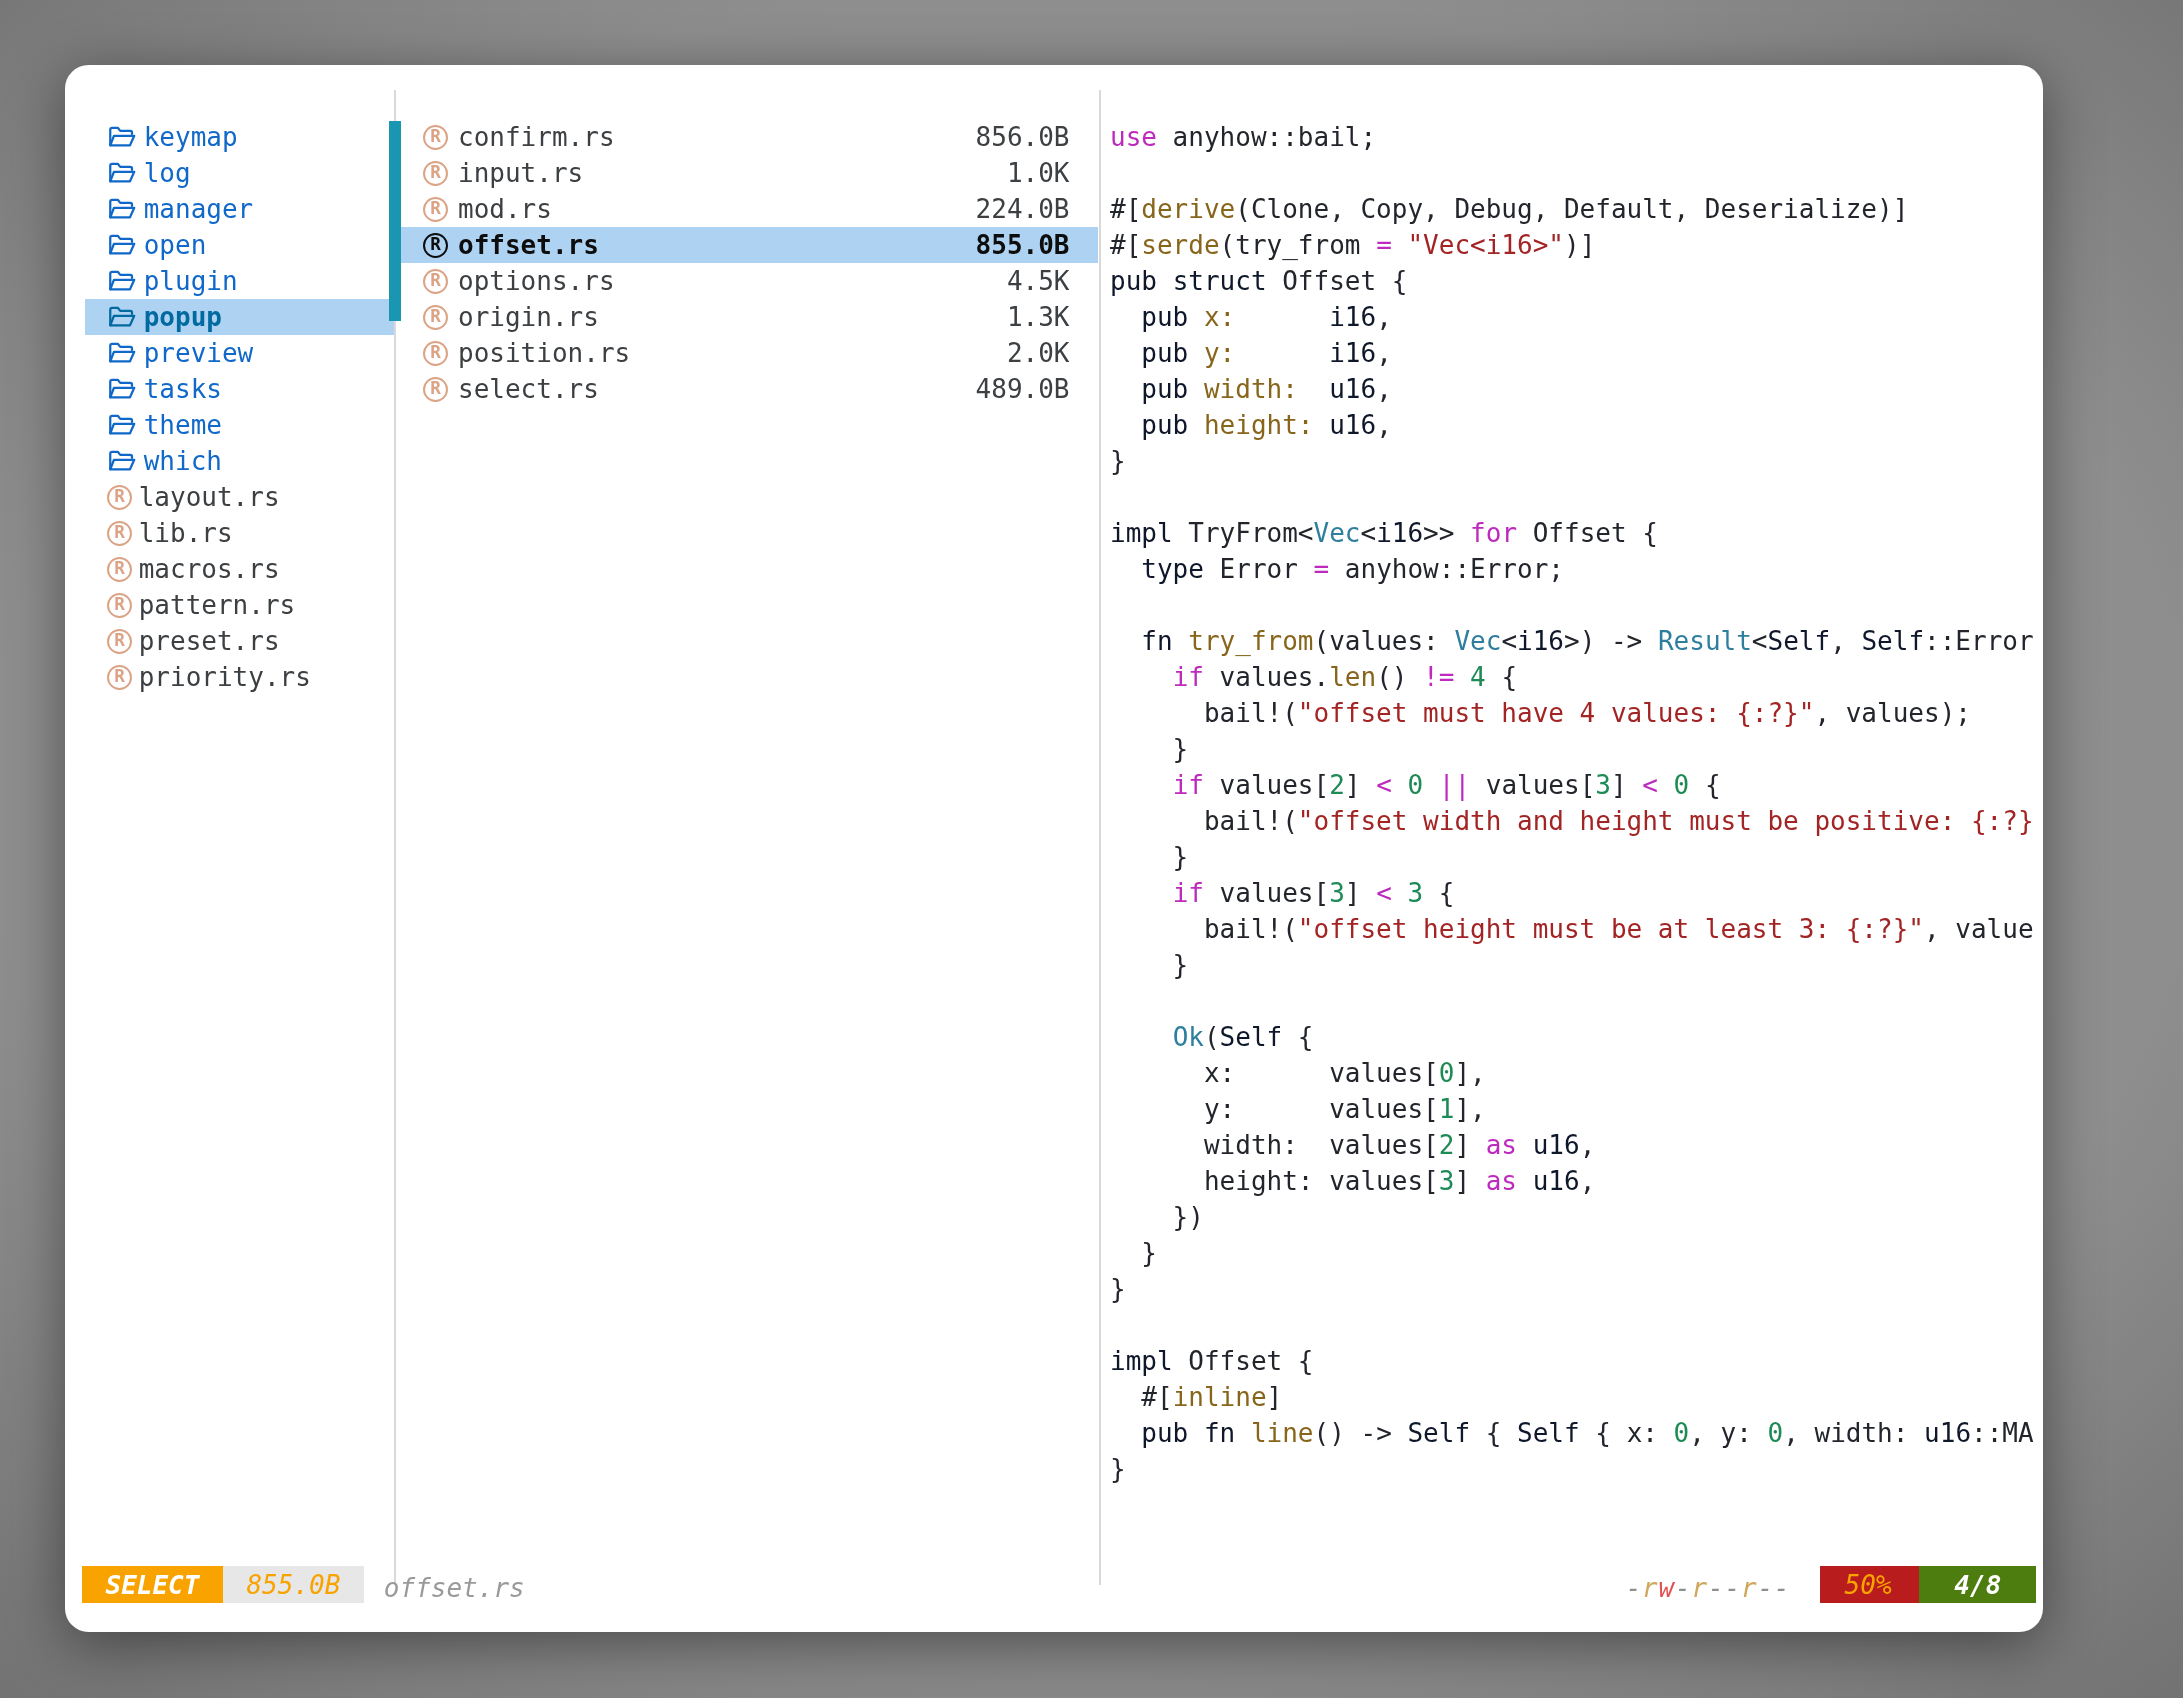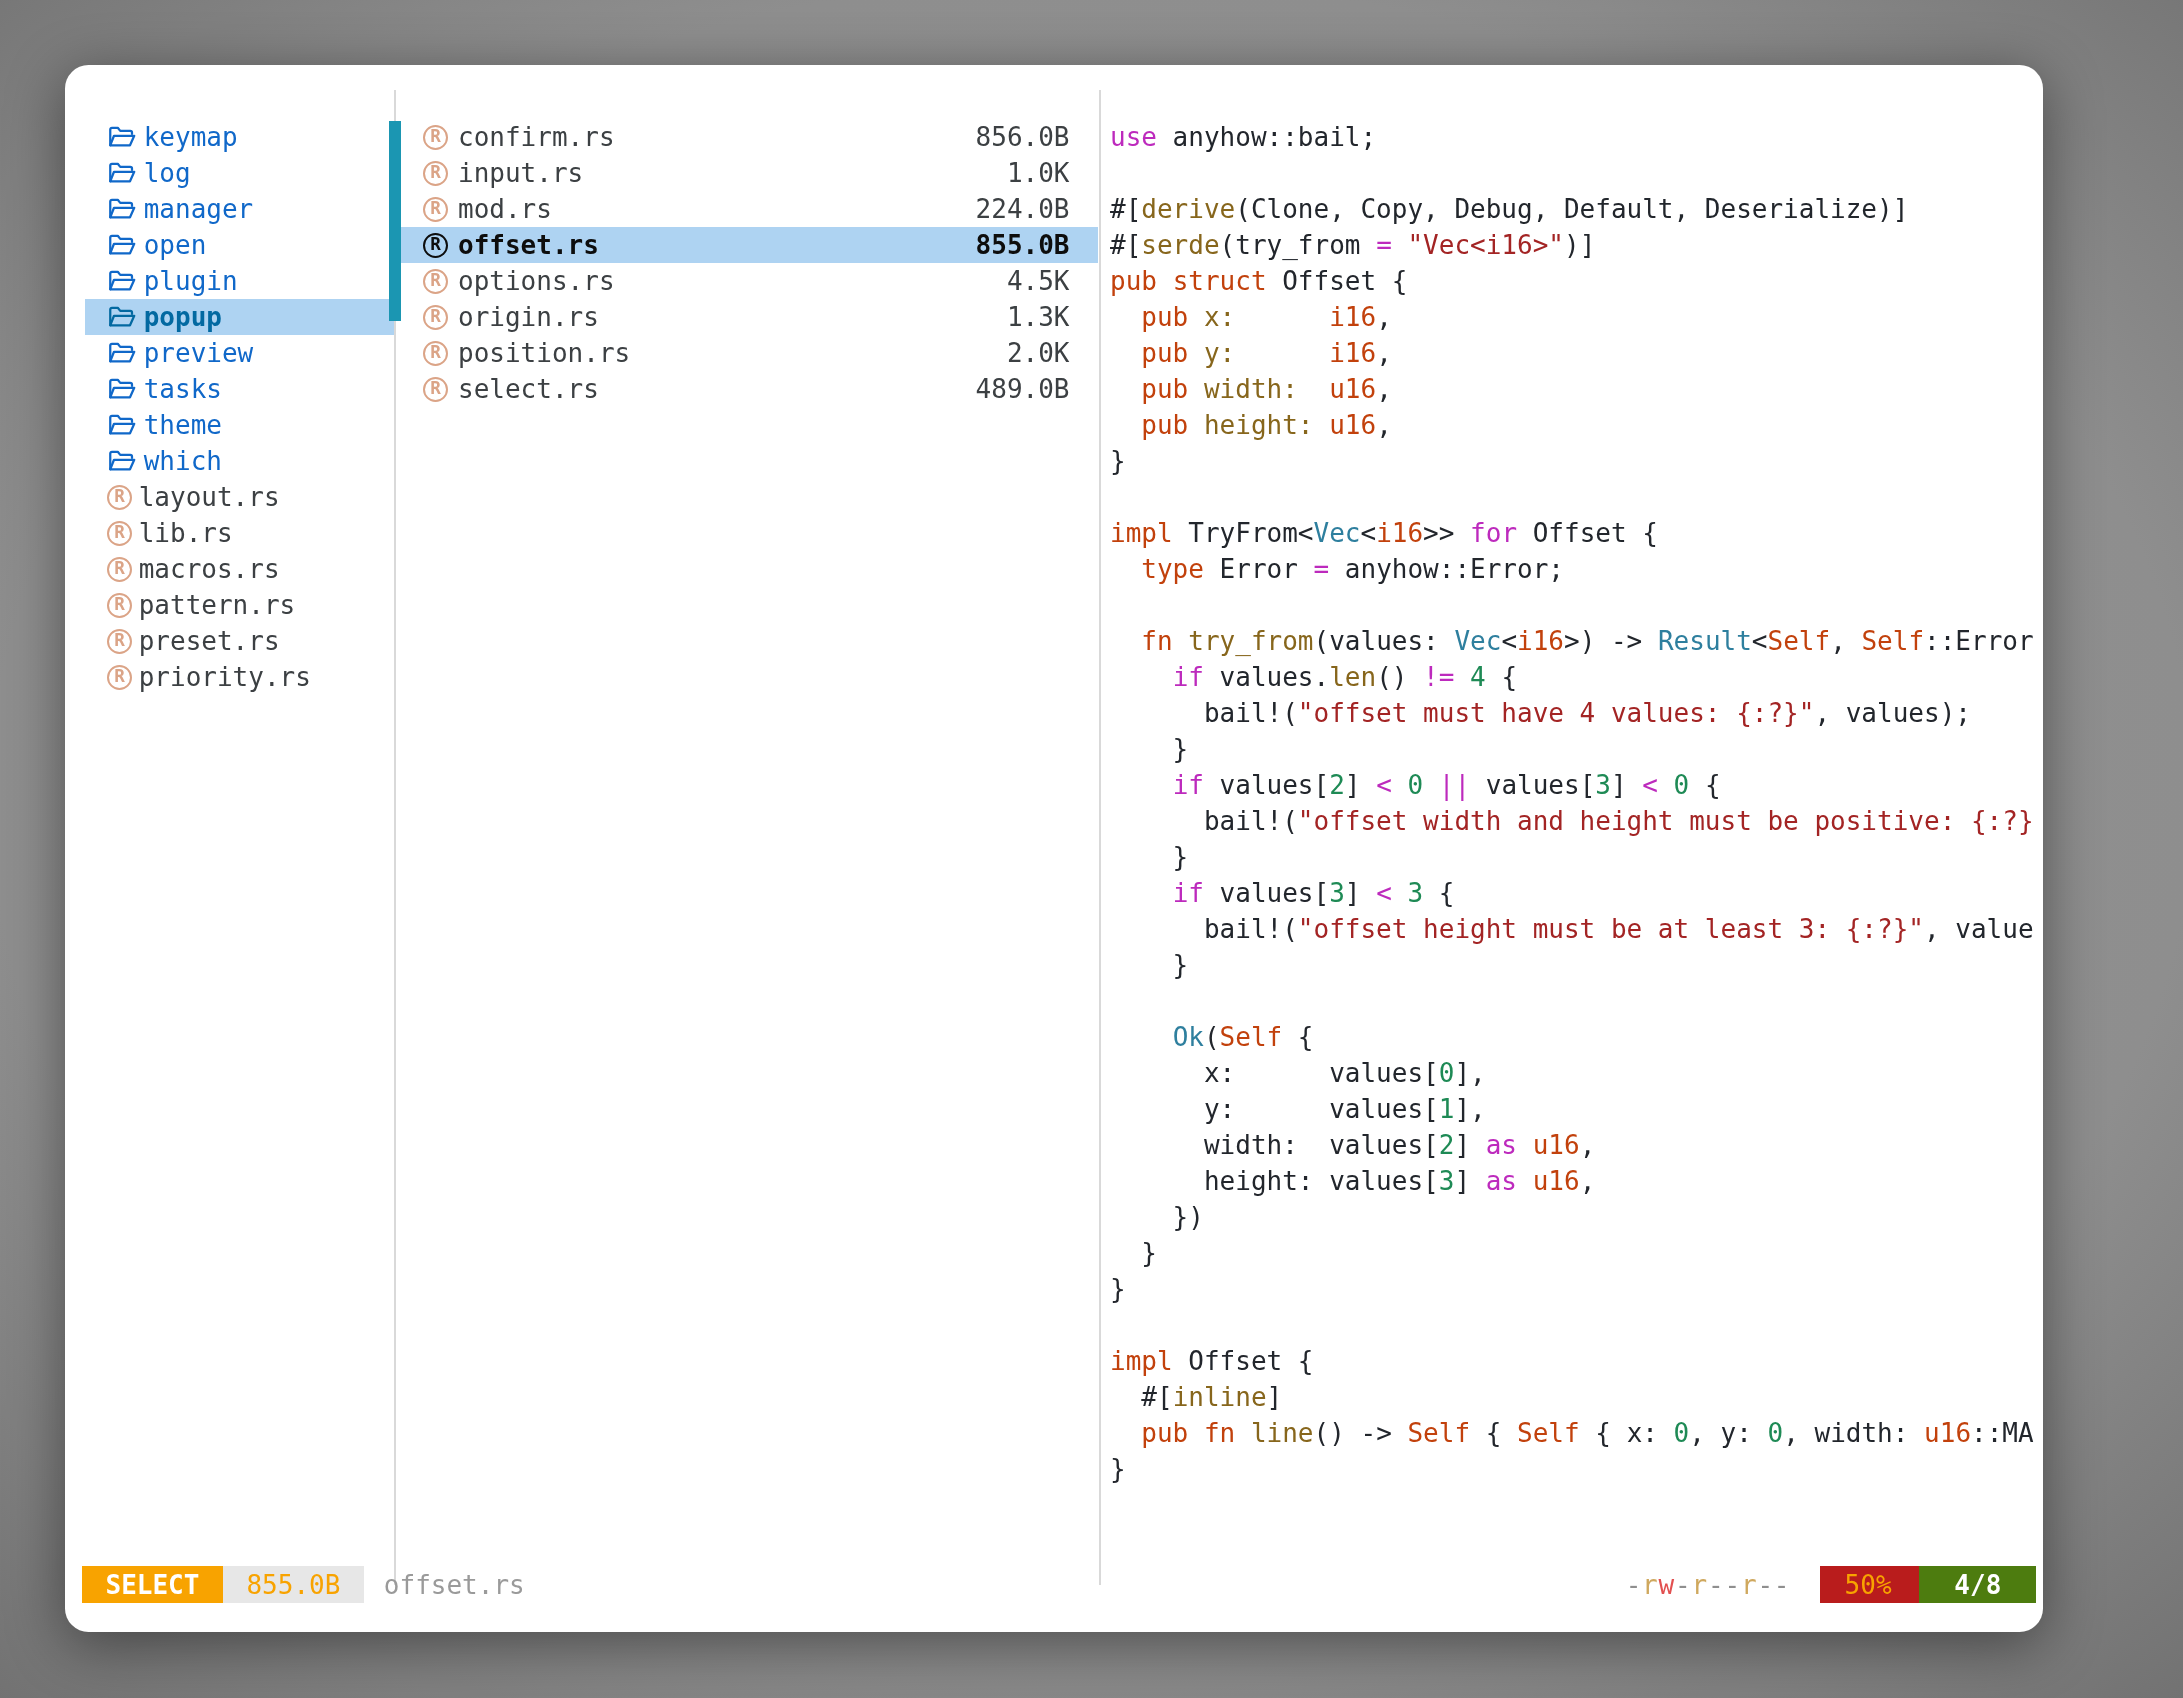--- a/index.html
+++ b/index.html
@@ -50,31 +50,31 @@
   .filelist { position:absolute; left:336px; top:54px; width:697px; }
   .filelist .row { padding-left:22px; padding-right:28.5px; gap:10px; color:#3c4043; }
   .filelist .row .fname { flex:1 1 auto; overflow:hidden; }
   .filelist .row .fsize { flex:0 0 auto; }
   .filelist .sel { background:#aed3f2; color:#0d0d0d; font-weight:bold; }
 
   
   .code { position:absolute; left:1045px; top:54px; right:0; bottom:84px; overflow:hidden; }
   .cl { height:36px; line-height:36px; font-size:26px; white-space:pre; overflow:hidden; }
   .cl span.d { color:#22262c; }
-  .cl span.b { color:#c2410c; }
+  .cl span.b { color:#0f172a; }
   .cl span.m { color:#bd2abd; }
   .cl span.t { color:#2e7f9e; }
   .cl span.o { color:#87661c; }
   .cl span.g { color:#1e8a55; }
   .cl span.s { color:#a32424; }
 
   
   .statusbar {
     position:absolute; left:0; right:0; bottom:29px; height:37px;
-    display:flex; align-items:center; font-size:26px;
+    display:flex; align-items:flex-end; font-size:26px;font-style:italic;
   }
   .chip { height:37px; display:inline-flex; align-items:center; padding:0 23.5px; }
   .chip.mode { background:#f8a300; color:#ffffff; font-weight:bold; margin-left:17px; }
   .chip.size { background:#e7e7e7; color:#f8a300; }
   .chip.pct  { background:#b91c1c; color:#f8a300; justify-content:center; min-width:99px;padding-left:20px; }
   .chip.pos  { background:#4d7c0f; color:#ffffff; font-weight:bold; justify-content:center; min-width:117px; margin-right:6.7px; }
   .sb-fname { color:#9a9a9a; margin-left:20px; }
   .sb-spacer { flex:1 1 auto; }
   .perms { margin-right:30px; letter-spacing:0.8px; }
   .perms .pdim { color:#8f8f8f; }

